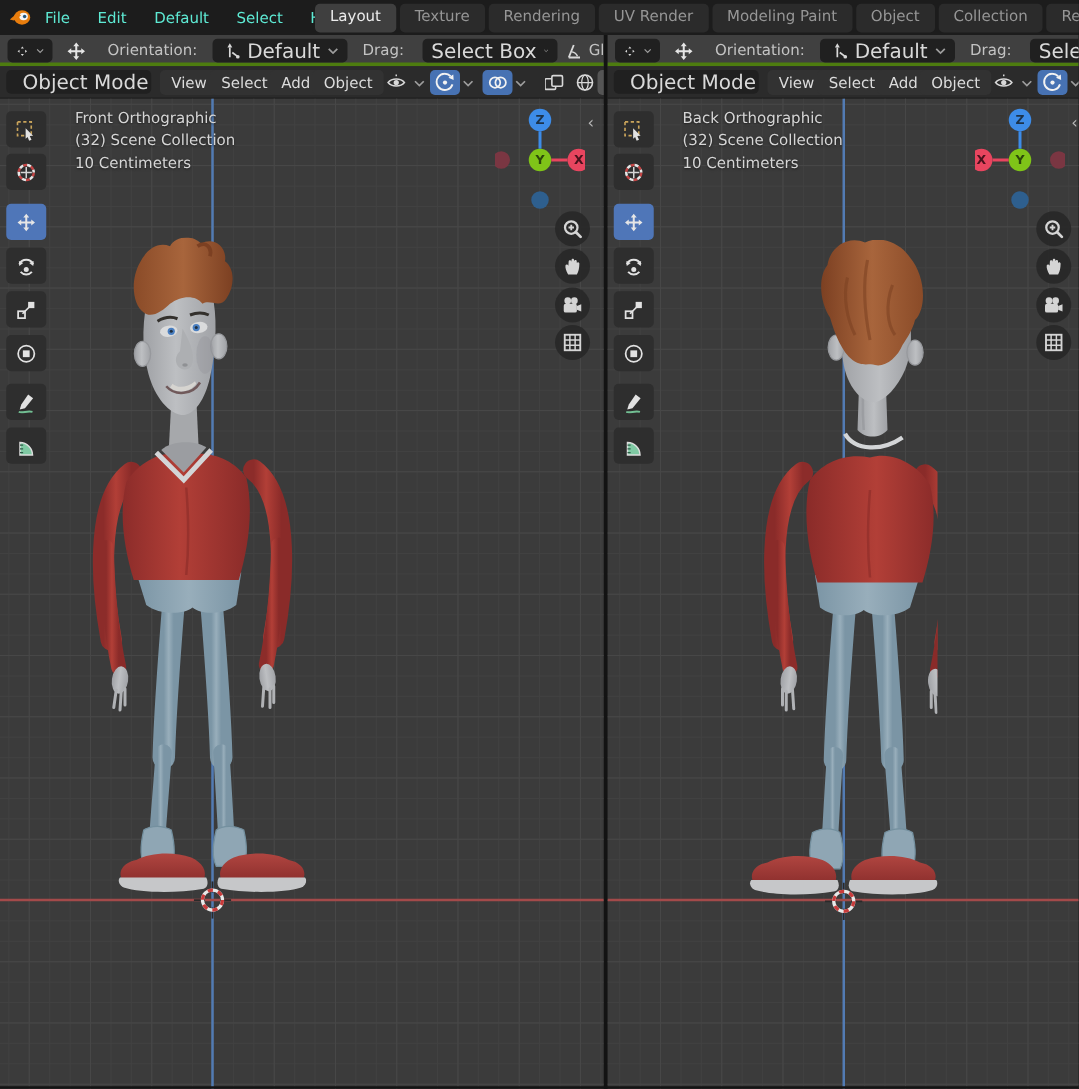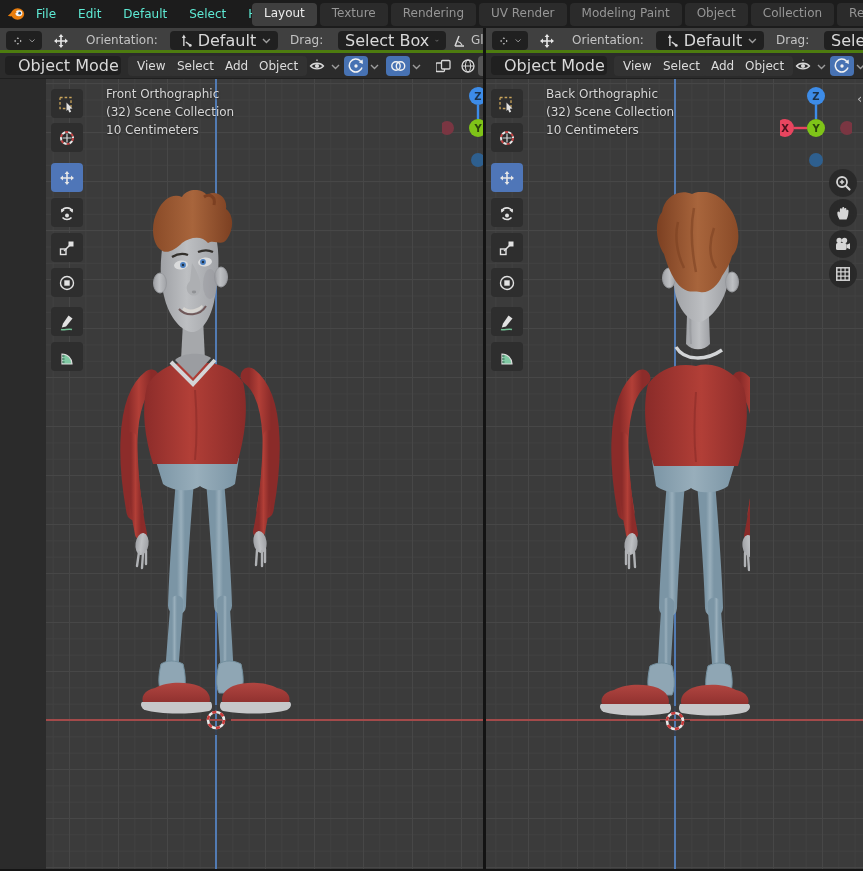--- a/index.html
+++ b/index.html
@@ -37,21 +37,21 @@
   .chev { display:inline-block; }
 
   
   .viewport { position:absolute; left:0; right:0; top:51px; bottom:0; background-color:#3b3b3b;
     background-image:
       linear-gradient(#474747 1px, transparent 1px),
       linear-gradient(90deg,#474747 1px, transparent 1px),
       linear-gradient(#414141 1px, transparent 1px),
       linear-gradient(90deg,#414141 1px, transparent 1px);
     background-size:49px 49px,49px 49px,16.33px 16.33px,16.33px 16.33px; }
-  .vp-left { background-position:170px 641px;margin-left:46px; }
+  .vp-left { background-position:170px 641px; }
   .vp-right { background-position:189px 641px; }
 
   .axis-z { position:absolute; top:0; bottom:0; width:2px; background:#527bb3; }
   .axis-x { position:absolute; left:0; right:0; height:2px; background:#a34a4a; }
 
   .overlay-text { position:absolute; left:60px; top:6px; color:#d6d6d6; font-size:12px;
     line-height:18px; text-shadow:0 1px 2px rgba(0,0,0,.55); white-space:nowrap; }
 
   
   .tbtn { position:absolute; left:5px; width:32px; height:29px; background:#2e2e2e;

